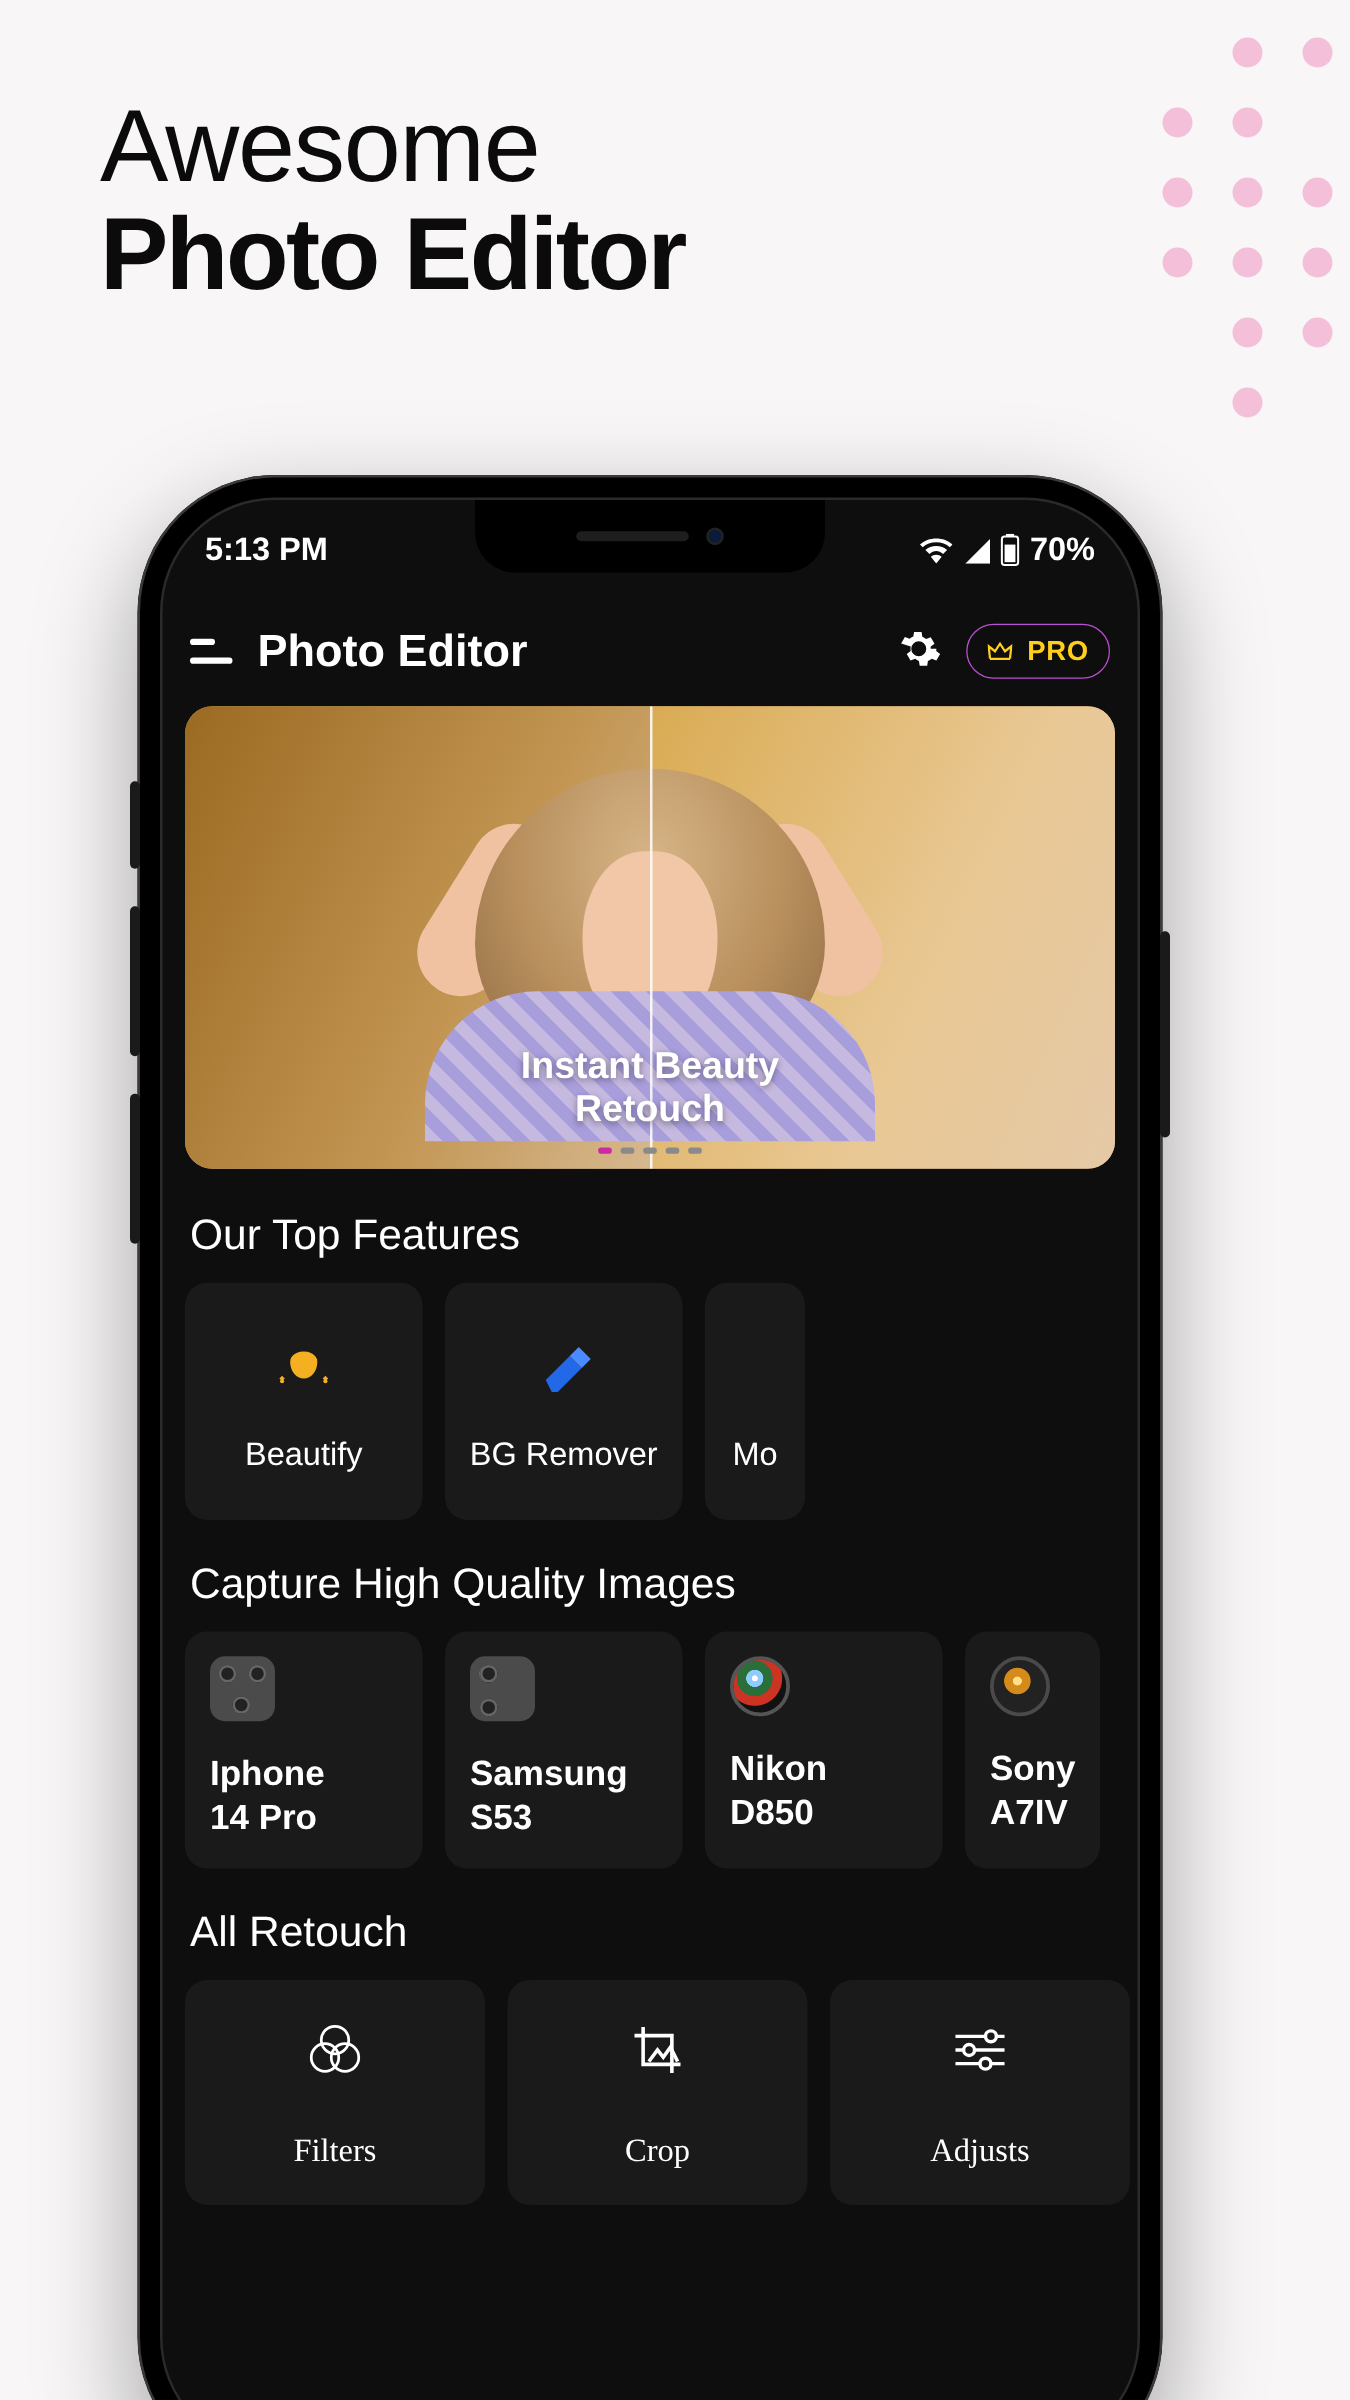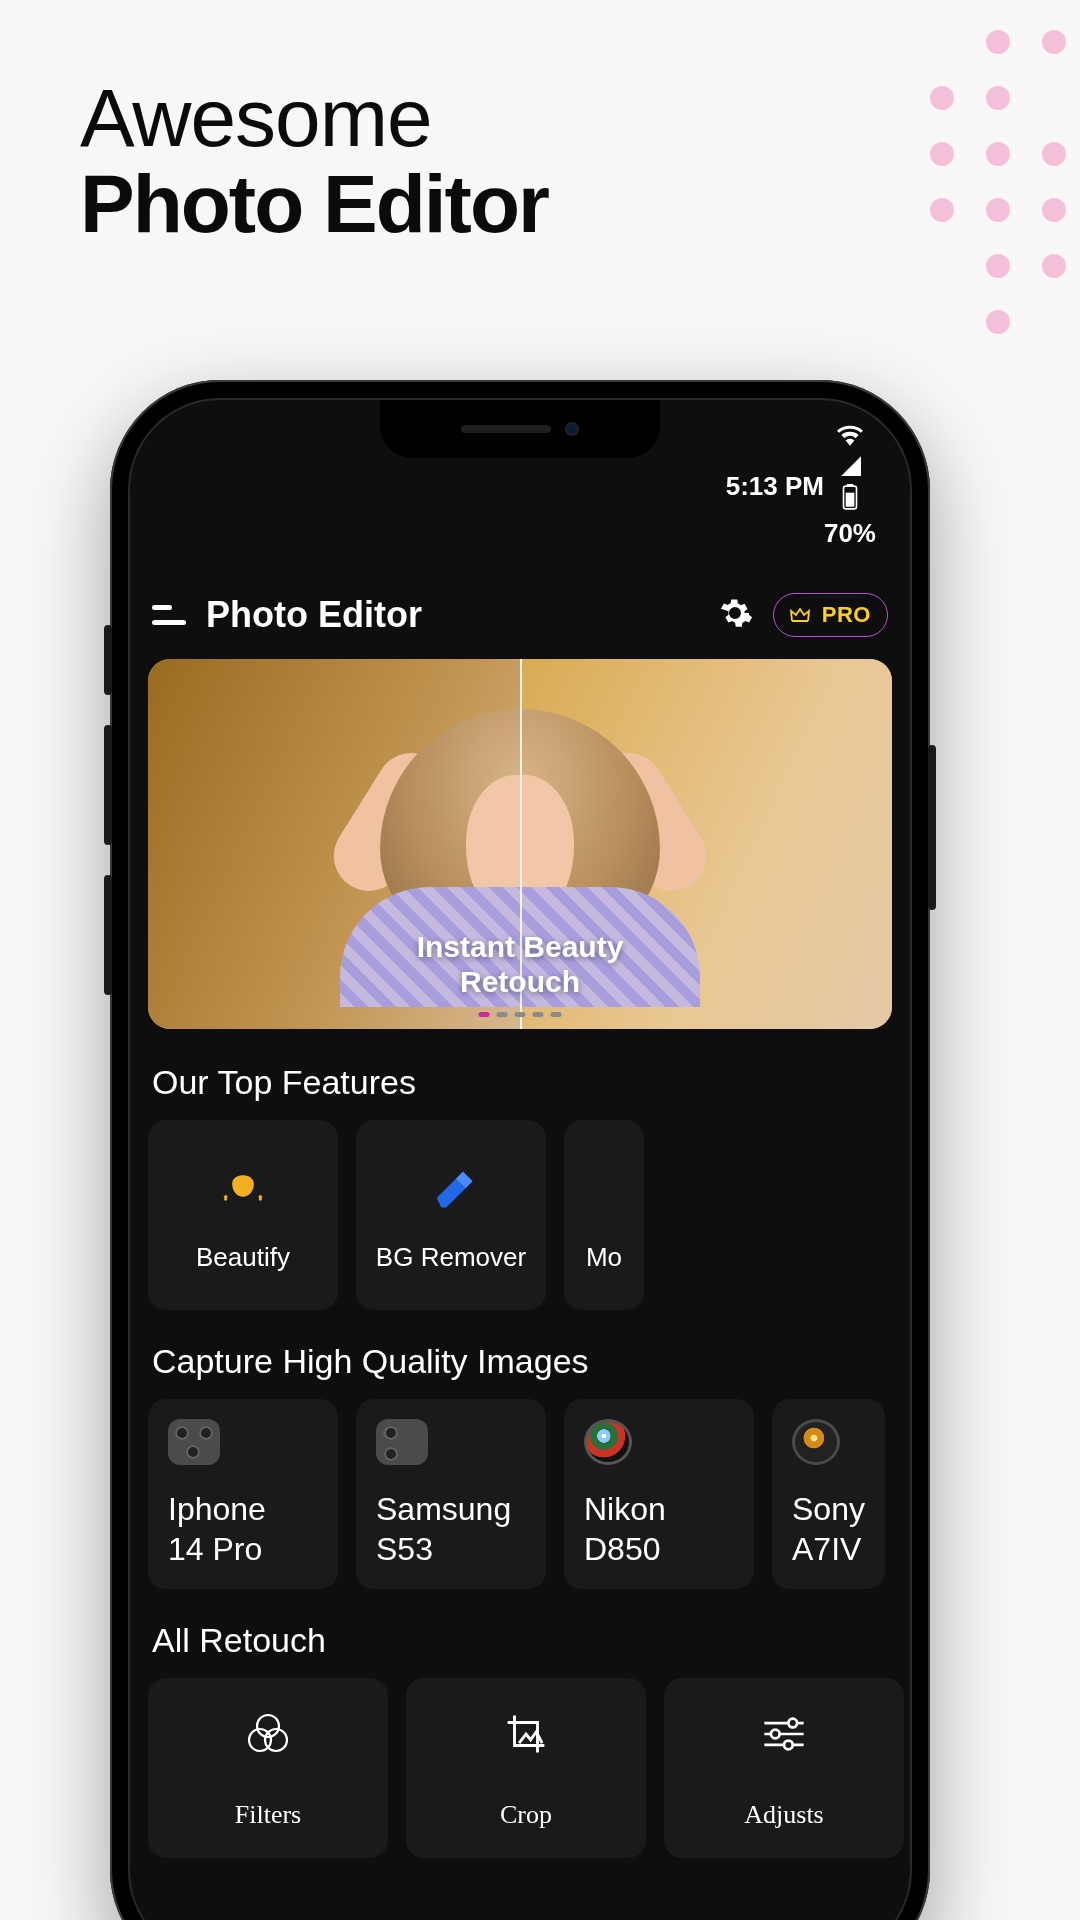--- a/index.html
+++ b/index.html
@@ -64,24 +64,24 @@
   width: 280px; height: 58px; background: #000;
   border-bottom-left-radius: 32px; border-bottom-right-radius: 32px;
   z-index: 10;
   display:flex; align-items:center; justify-content:center; gap:14px;
 }
 .speaker { width: 90px; height: 8px; background: #1e1e1e; border-radius: 4px; }
 .cam { width: 14px; height: 14px; border-radius: 50%; background: #0a1a3a; border: 2px solid #222; }
 
 
 .status-bar {
-  display: flex; justify-content: flex-end; align-items: center;
+  display: flex; justify-content: space-between; align-items: center;
   padding: 24px 34px 8px 34px; color: #fff; font-size: 26px; font-weight: 600;
 }
-.status-right { display: flex; align-items: center; gap: 8px; flex-direction: column; }
+.status-right { display: flex; align-items: center; gap: 8px; }
 .status-right svg { display: block; }
 
 
 .app-header {
   display: flex; align-items: center; gap: 20px;
   padding: 36px 22px 20px 22px;
 }
 .menu-icon { width: 34px; height: 20px; display: flex; flex-direction: column; justify-content: space-between; }
 .menu-icon .l { height: 5px; background: #fff; border-radius: 3px; }
 .menu-icon .l1 { width: 20px; }
@@ -166,21 +166,21 @@
   width:48px; height:48px; border-radius:50%;
   background: radial-gradient(circle at 40% 35%, #fff 0 6%, #8ecbff 7% 18%, #2a6e3a 19% 38%, #c32 39% 58%, #111 60% 100%);
   border: 3px solid #555;
 }
 .lens-sony {
   width:48px; height:48px; border-radius:50%;
   background: radial-gradient(circle at 45% 40%, #ffe18a 0 10%, #d58b1a 11% 30%, #222 32% 100%);
   border: 3px solid #4a4a4a;
 }
 .card-label { font-size: 26px; }
-.card-label-multiline { font-size: 32px; line-height:1.25; }
+.card-label-multiline { font-size: 28px; line-height:1.25;font-weight:bold; }
 
 
 .card-row.wide .card { flex: 0 0 240px; height: 180px; gap: 38px; font-family: Liberation Serif, serif; }
 
 </style>
 </head>
 <body>
 
 <div class="dots-grid">
   <div class="dot hidden"></div>

